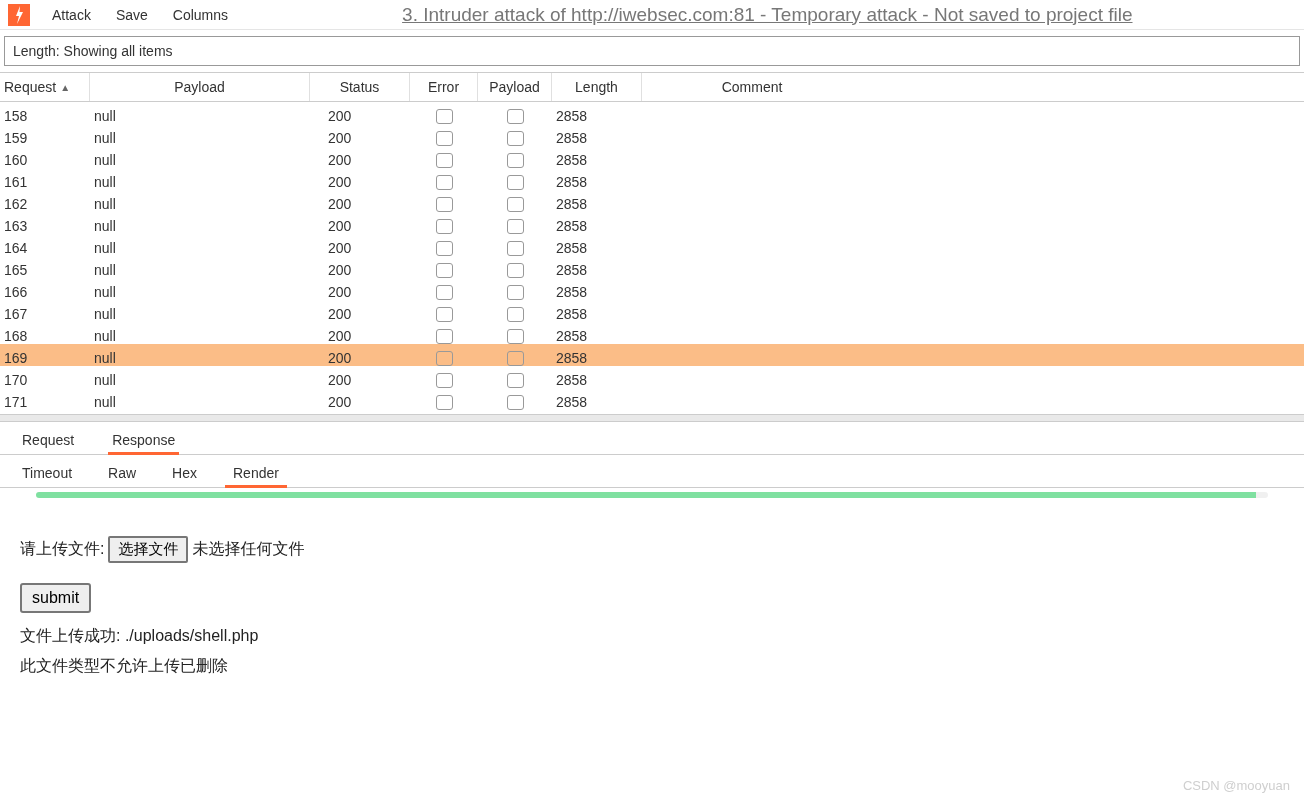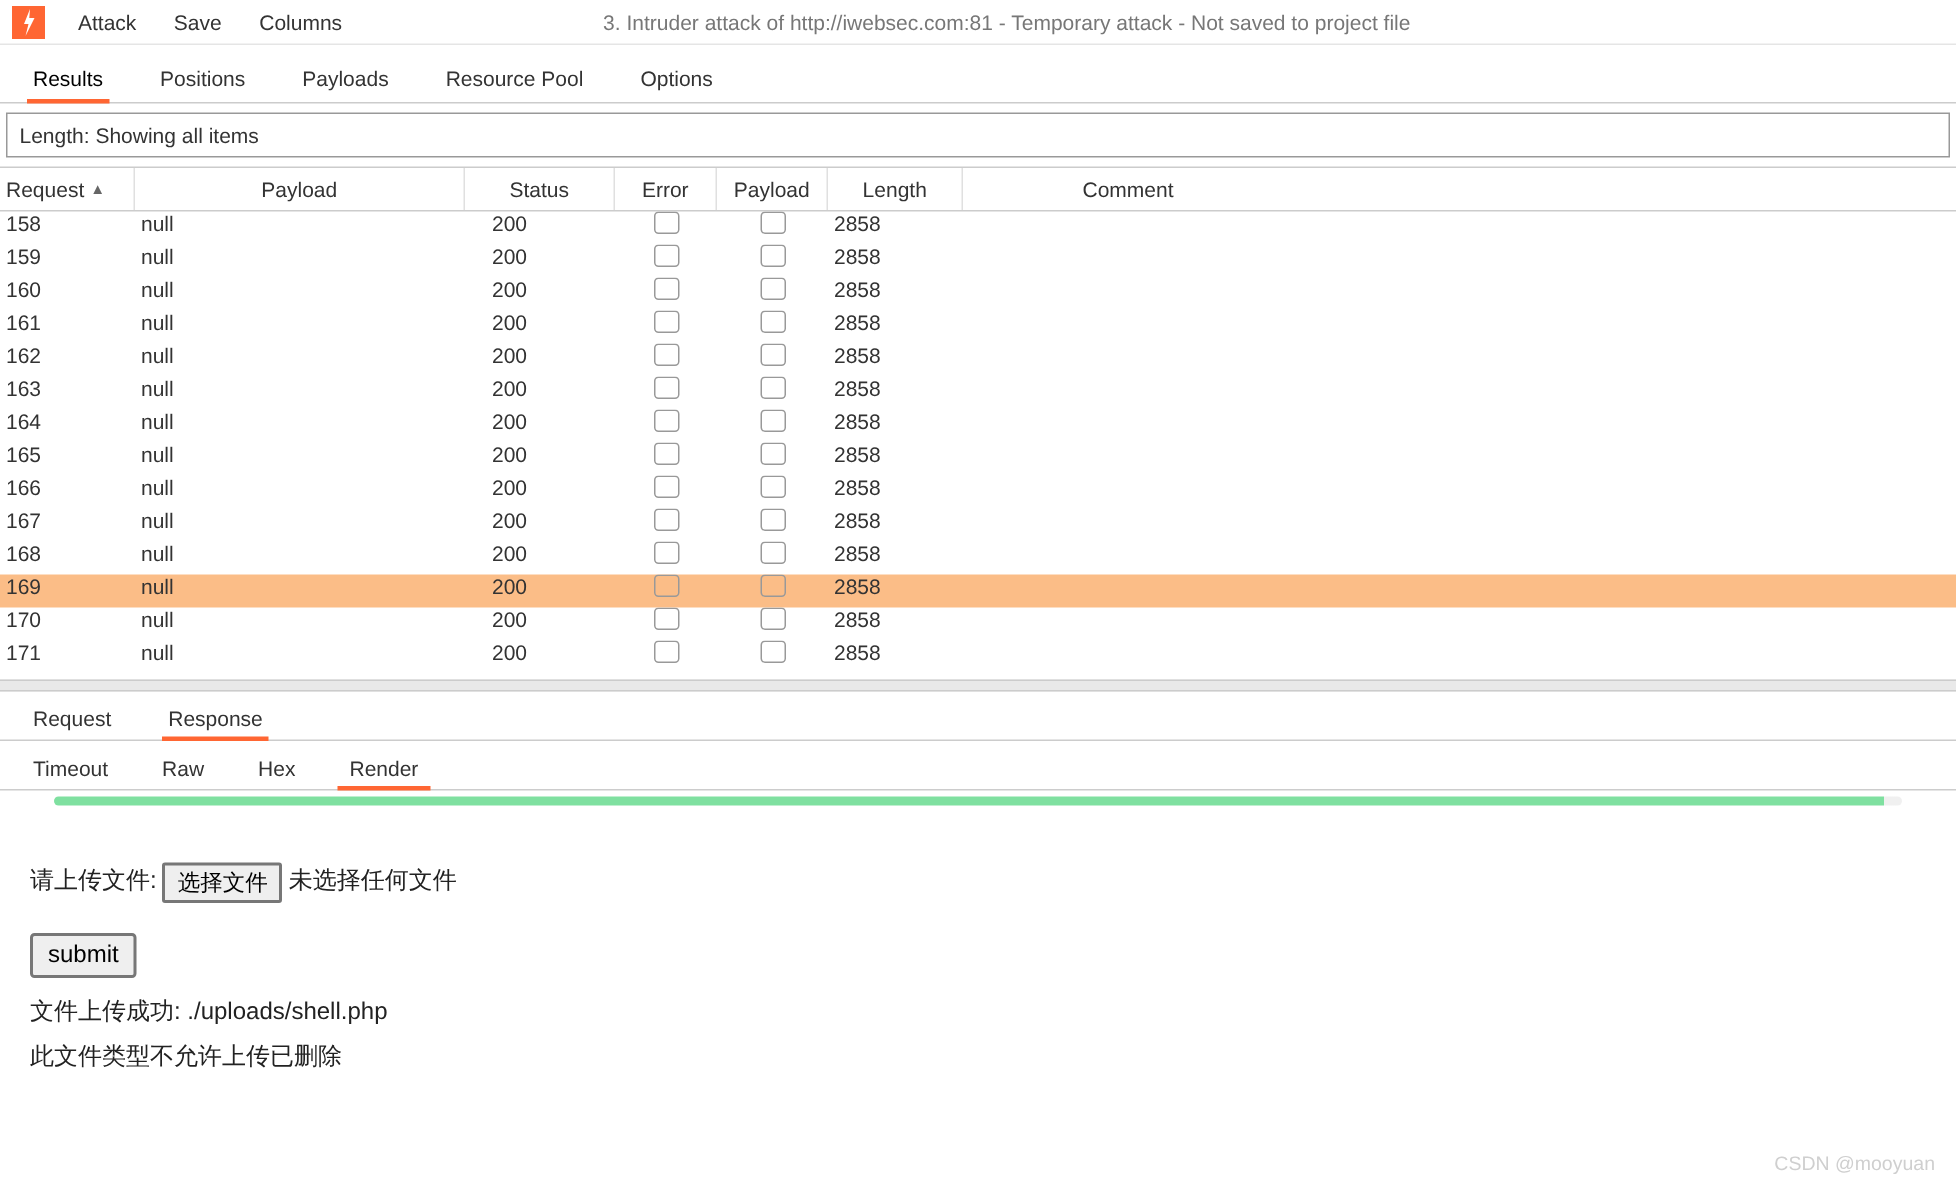--- a/index.html
+++ b/index.html
@@ -2,87 +2,80 @@
 <html><head>
 <meta charset="utf-8">
 <style>
 * { box-sizing: border-box; margin: 0; padding: 0; }
 body { font-family: "Segoe UI", Arial, sans-serif; font-size: 14px; color: #333; background: #fff; width: 1304px; }
 .titlebar { display: flex; align-items: center; height: 30px; padding: 0 8px; border-bottom: 1px solid #e5e5e5; }
 .app-icon { width: 22px; height: 22px; background: #ff6633; display: flex; align-items: center; justify-content: center; margin-right: 18px; }
 .app-icon svg { width: 14px; height: 18px; }
 .menu { display: flex; gap: 17px; }
 .menu-item { cursor: pointer; padding: 2px 4px; }
-.window-title { color: #777; font-size: 14px; margin-left: 170px; }
+.window-title { color: #777; font-size: 19px; margin-left: 170px; text-decoration: underline; }
 .tabs-main { display: flex; gap: 30px; padding: 10px 18px 0; border-bottom: 1px solid #ccc; }
 .tab { padding: 4px 4px 8px; cursor: pointer; position: relative; }
 .tab.active { color: #000; }
 .tab.active::after { content: ""; position: absolute; left: 0; right: 0; bottom: -1px; height: 3px; background: #ff6633; }
 .filter-bar { margin: 6px 4px 0; border: 1px solid #999; padding: 6px 8px; font-size: 14px; }
 .table-wrap { margin-top: 6px; }
 .table-head { display: flex; border-top: 1px solid #ccc; border-bottom: 1px solid #ccc; font-size: 14px; }
 .th { padding: 6px 4px; border-right: 1px solid #e0e0e0; display: flex; align-items: center; }
 .th:last-child { border-right: none; }
 .col-req { width: 90px; padding-left: 4px; }
 .col-payload { width: 220px; justify-content: center; }
 .col-status { width: 100px; justify-content: center; }
 .col-error { width: 68px; justify-content: center; }
 .col-timeout { width: 74px; justify-content: center; }
 .col-length { width: 90px; justify-content: center; }
 .col-comment { width: 220px; justify-content: center; }
 .sort-arrow { margin-left: 4px; font-size: 10px; color: #666; }
 .rows { }
-.row { display: flex; height: 22px; align-items: flex-start; font-size: 14px; }
+.row { display: flex; height: 22px; align-items: flex-end; font-size: 14px; }
 .row.selected { background: #fbbd87; }
 .td { overflow: hidden; white-space: nowrap; padding: 0 4px; }
 .td.col-req { padding-left: 4px; }
 .td.col-payload { justify-content: flex-start; text-align: left; }
 .td.col-status { text-align: left; padding-left: 18px; }
 .td.col-length { text-align: left; padding-left: 4px; }
 .checkbox { width: 17px; height: 15px; border: 1px solid #999; border-radius: 3px; margin: 0 auto; display: block; }
 .divider-bar { height: 8px; background: #e9e9e9; border-top: 1px solid #ccc; border-bottom: 1px solid #ccc; margin-top: 4px; }
 .sub-tabs-1 { display: flex; gap: 30px; padding: 8px 18px 0; border-bottom: 1px solid #ccc; }
 .rr-tab { padding: 2px 4px 6px; cursor: pointer; position: relative; }
 .rr-tab.active::after { content: ""; position: absolute; left: 0; right: 0; bottom: -1px; height: 3px; background: #ff6633; }
 .sub-tabs-2 { display: flex; gap: 28px; padding: 8px 18px 0; border-bottom: 1px solid #ccc; }
 .fmt-tab { padding: 2px 4px 6px; cursor: pointer; position: relative; }
 .fmt-tab.active::after { content: ""; position: absolute; left: -4px; right: -4px; bottom: -1px; height: 3px; background: #ff6633; }
 .progress-slim { height: 6px; margin: 0 36px 0 36px; background: linear-gradient(to right,#7fe0a0 0%, #7fe0a0 99%, #f0f0f0 99%); border-radius: 3px; margin-top: 4px;}
 .render-area { padding: 28px 20px; font-size: 16px; color: #222; line-height: 1.9; }
 .upload-line { display: flex; align-items: center; margin-bottom: 10px; }
 .file-btn { border: 2px solid #777; background: #efefef; padding: 2px 8px; font-family: Liberation Mono, monospace; font-size: 15px; margin: 10px 4px; cursor: pointer; border-radius: 2px; }
 .submit-btn { border: 2px solid #777; background: #efefef; padding: 4px 10px; font-size: 16px; border-radius: 3px; cursor: pointer; margin-bottom: 8px; }
-.watermark { position: absolute; right: 14px; bottom: 14px; color: #cfcfcf; font-size: 13px; font-family: Arial,sans-serif; }
+.watermark { position: absolute; right: 14px; bottom: 4px; color: #cfcfcf; font-size: 13px; font-family: Arial,sans-serif; }
 .body-container { position: relative; height: 797px; }
 </style>
 </head>
 <body>
 <div class="body-container">
 
 <div class="titlebar">
   <div class="app-icon">
     <svg viewBox="0 0 10 18">
           <path d="M6 0 L2 10 L5 10 L3 18 L9 6 L5.5 6 Z" fill="#fff"></path>
         </svg>
   </div>
   <div class="menu">
     <div class="menu-item">Attack</div>
     <div class="menu-item">Save</div>
     <div class="menu-item">Columns</div>
   </div>
   <div class="window-title">3. Intruder attack of http://iwebsec.com:81 - Temporary attack - Not saved to project file</div>
 </div>
 
-<div class="tabs-main">
-  <div class="tab active">Results</div>
-  <div class="tab">Positions</div>
-  <div class="tab">Payloads</div>
-  <div class="tab">Resource Pool</div>
-  <div class="tab">Options</div>
-</div>
 
 <div class="filter-bar">Length: Showing all items</div>
 
 <div class="table-wrap">
   <div class="table-head">
     <div class="th col-req">
       <span>Request</span>
       <span class="sort-arrow">▲</span>
     </div>
     <div class="th col-payload">Payload</div>

